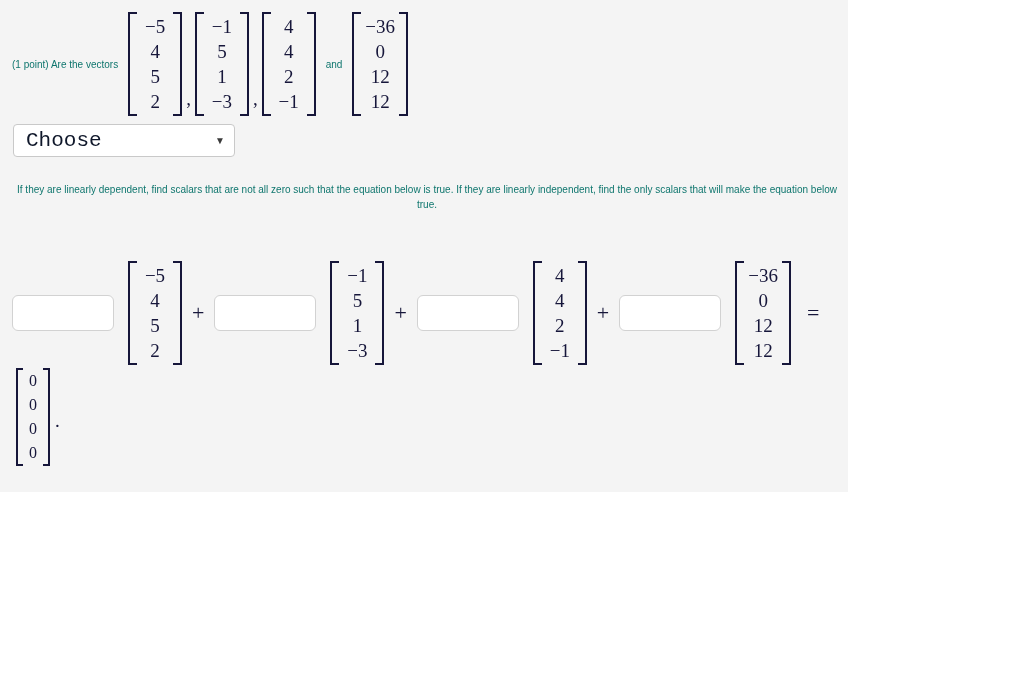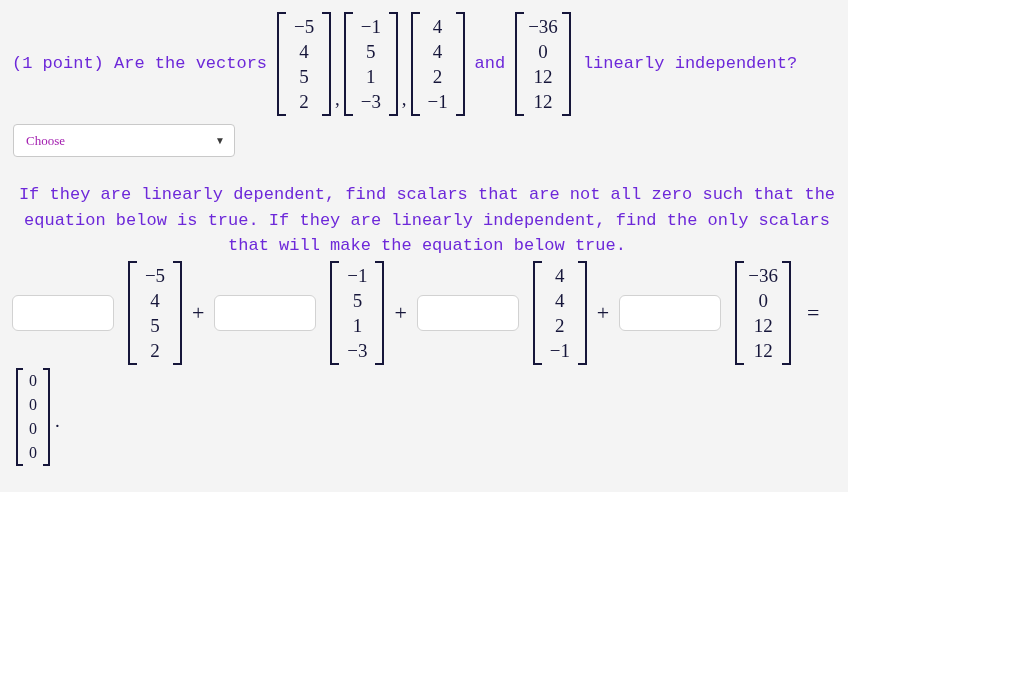--- a/index.html
+++ b/index.html
@@ -21,23 +21,23 @@
     left: 0;
     top: 0;
     width: 848px;
     height: 492px;
     background: #f4f4f4;
     box-sizing: border-box;
   }
 
   
   .prose {
-    font-family: Liberation Mono, monospace;
-    font-size: 17px;
-    color: #6d28d9;
+    font-family: Liberation Sans, sans-serif;
+    font-size: 10px;
+    color: #0f766e;
     line-height: 1.5;
   }
 
   
   .math {
     font-family: "Liberation Serif", serif;
     color: #1a1a2e;
   }
 
   
@@ -112,23 +112,23 @@
     border: 1px solid #c9c9c9;
     border-radius: 4px;
     box-sizing: border-box;
     display: flex;
     align-items: center;
     justify-content: space-between;
     padding: 0 9px 0 12px;
     cursor: pointer;
   }
   #choose-select .sel-label {
-    font-family: Liberation Serif, serif;
-    font-size: 13px;
-    color: #a21caf;
+    font-family: Liberation Mono, monospace;
+    font-size: 21px;
+    color: #0f172a;
   }
   #choose-select .caret {
     font-size: 10px;
     color: #3a3a3a;
     line-height: 1;
   }
 
   
   #instructions {
     position: absolute;
@@ -238,21 +238,20 @@
       <span class="br left"></span>
       <span class="entries">
         <span>−36</span>
         <span>0</span>
         <span>12</span>
         <span>12</span>
       </span>
       <span class="br right"></span>
     </span>
 
-    <span class="prose tail-text">linearly independent?</span>
   </div>
 
   <div id="choose-select">
     <span class="sel-label">Choose</span>
     <span class="caret">▼</span>
   </div>
 
   <div id="instructions" class="prose">If they are linearly dependent, find scalars that are not all zero such that the equation below is true. If they are linearly independent, find the only scalars that will make the equation below true.</div>
 
   <div id="equation-row">

